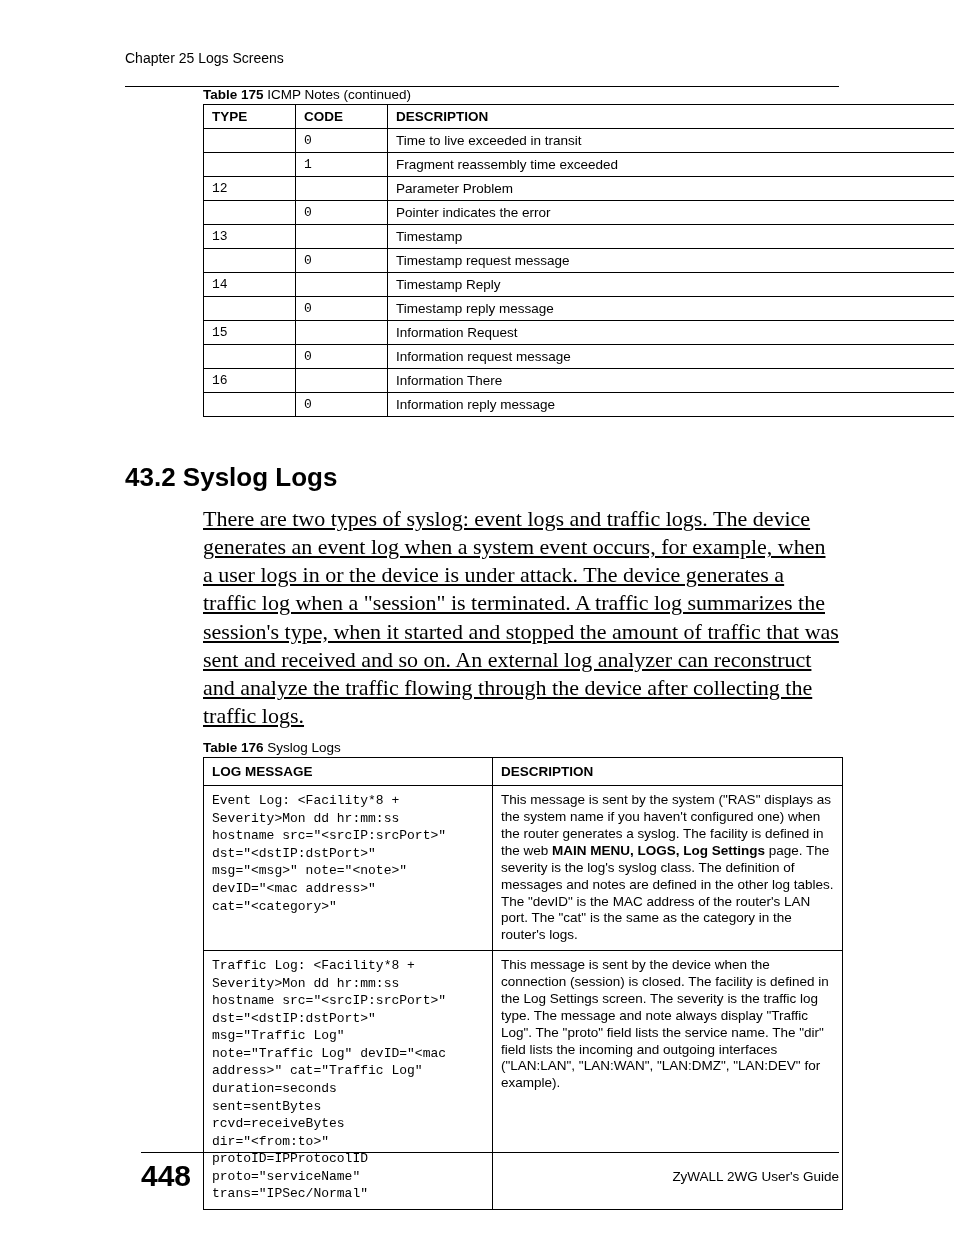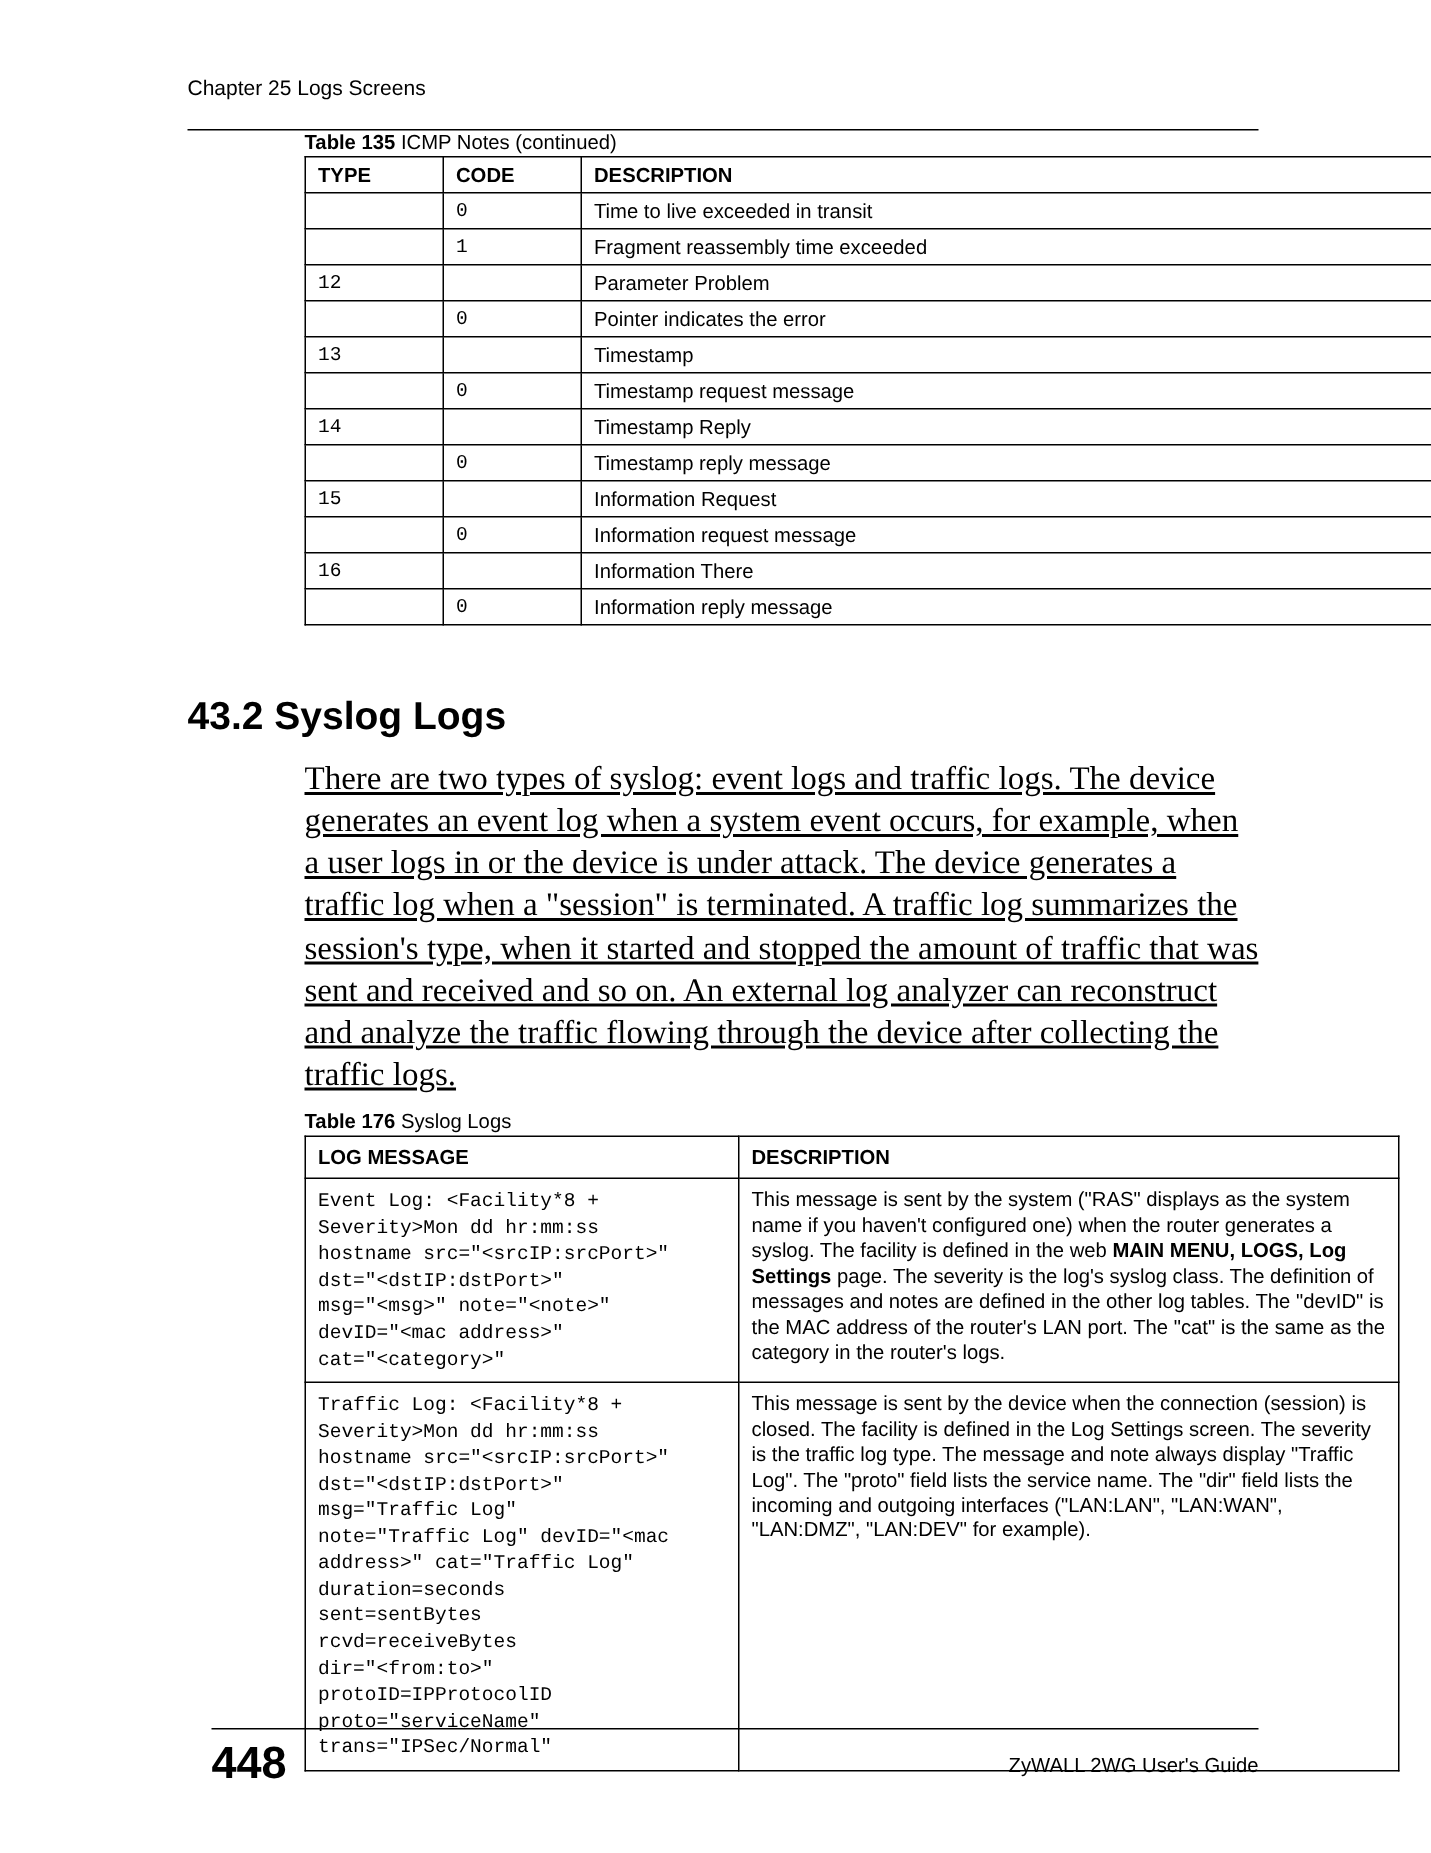--- a/index.html
+++ b/index.html
@@ -56,21 +56,21 @@
     line-height: 1.28;
     margin: 0 0 10px 78px;
     text-align: left;
     text-decoration: underline;
   }
 
   
   table.syslog {
     border-collapse: collapse;
     margin-left: 78px;
-    width: 730px;
+    width: 640px;
     font-size: 13.5px;
   }
   table.syslog th, table.syslog td {
     border: 1px solid #000;
     padding: 6px 8px;
     text-align: left;
     vertical-align: top;
   }
   table.syslog th { font-weight: bold; }
   table.syslog td:first-child { width: 272px; }
@@ -106,21 +106,21 @@
     font-size: 13.5px;
   }
 </style>
 </head>
 <body>
 
 <div class="page">
   <div class="running-head">Chapter 25 Logs Screens</div>
 
   <div class="tbl-caption">
-    <b>Table 135</b><span>   ICMP Notes (continued)</span>
+    <b>Table 175</b><span>   ICMP Notes (continued)</span>
   </div>
 
   <table class="icmp">
     <thead>
       <tr>
         <th>TYPE</th>
         <th>CODE</th>
         <th>DESCRIPTION</th>
       </tr>
     </thead>

